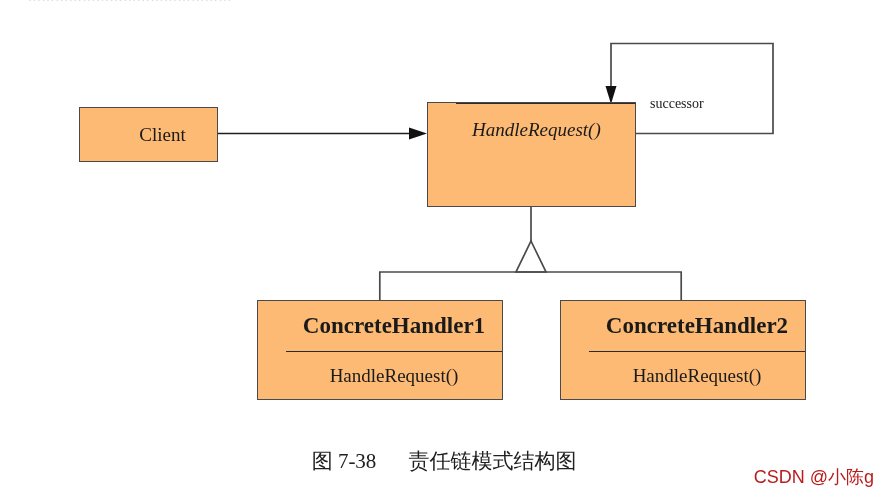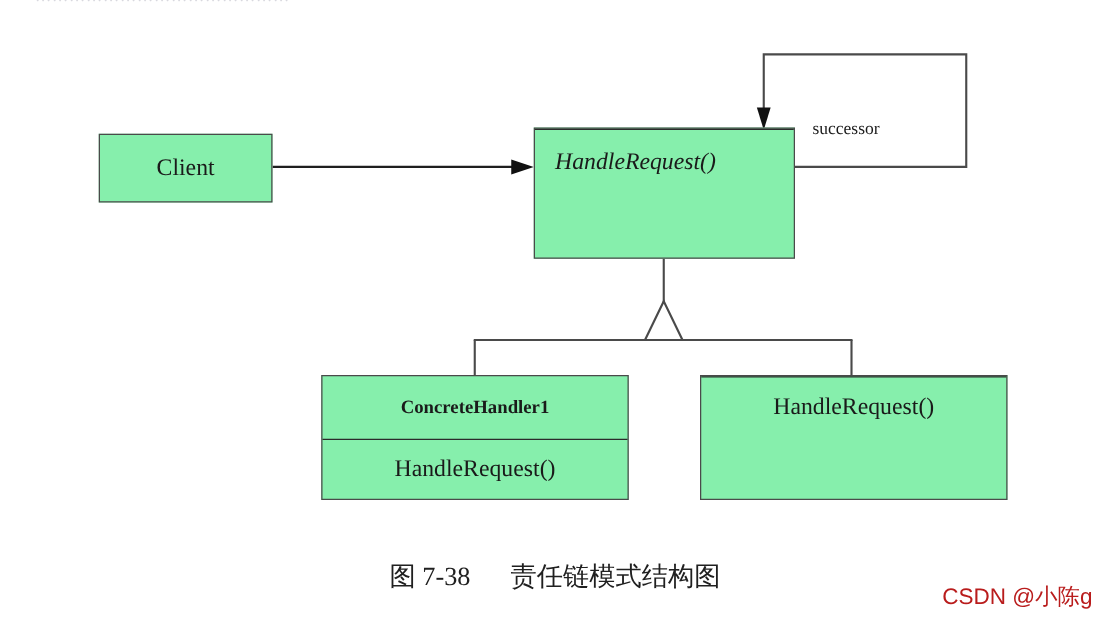--- a/index.html
+++ b/index.html
@@ -37,21 +37,22 @@
     letter-spacing: 0.6px;
     white-space: nowrap;
     opacity: 0.55;
   }
 
   
   .uml-box {
     position: absolute;
     box-sizing: border-box;
     border: 1.6px solid #4a4a4a;
-    background: #86efac;
+    background: #fdba74;
+    padding-left: 28px;
   }
   .uml-row {
     box-sizing: border-box;
     display: flex;
     align-items: center;
     width: 100%;
   }
   .uml-divider {
     width: 100%;
     height: 0;
@@ -98,21 +99,21 @@
   .concrete-box {
     top: 300px;
     width: 246px;
     height: 100px;
   }
   #concrete1-box { left: 257px; }
   #concrete2-box { left: 560px; }
   .concrete-box .name-row {
     height: 50px;
     justify-content: center;
-    font-size: 15px;
+    font-size: 23px;
     font-weight: bold;
   }
   .concrete-box .ops-row {
     height: 48px;
     justify-content: center;
     font-size: 19px;
   }
 
   
   #successor-label {
@@ -185,20 +186,21 @@
   <div class="uml-row ops-row">HandleRequest()</div>
 </div>
 
 <div class="uml-box concrete-box" id="concrete1-box">
   <div class="uml-row name-row">ConcreteHandler1</div>
   <div class="uml-divider"></div>
   <div class="uml-row ops-row">HandleRequest()</div>
 </div>
 
 <div class="uml-box concrete-box" id="concrete2-box">
+  <div class="uml-row name-row">ConcreteHandler2</div>
   <div class="uml-divider"></div>
   <div class="uml-row ops-row">HandleRequest()</div>
 </div>
 
 <div id="successor-label">successor</div>
 
 <div id="figure-caption">
   <span id="caption-num">图 7-38</span><span>责任链模式结构图</span>
 </div>
 

